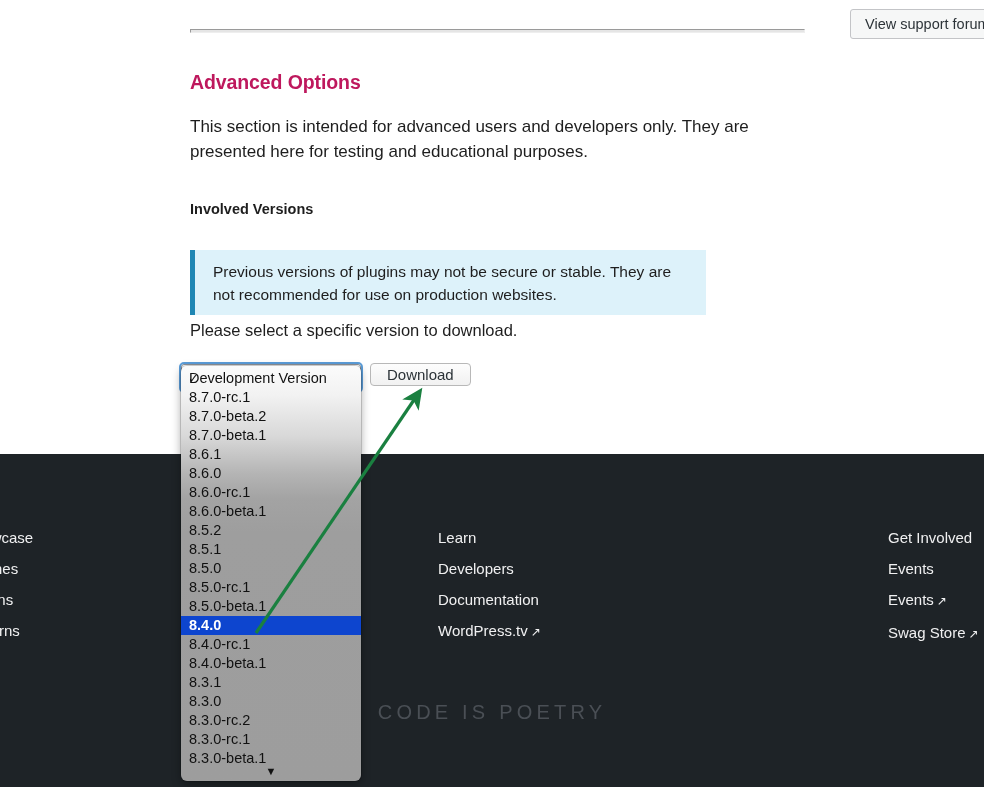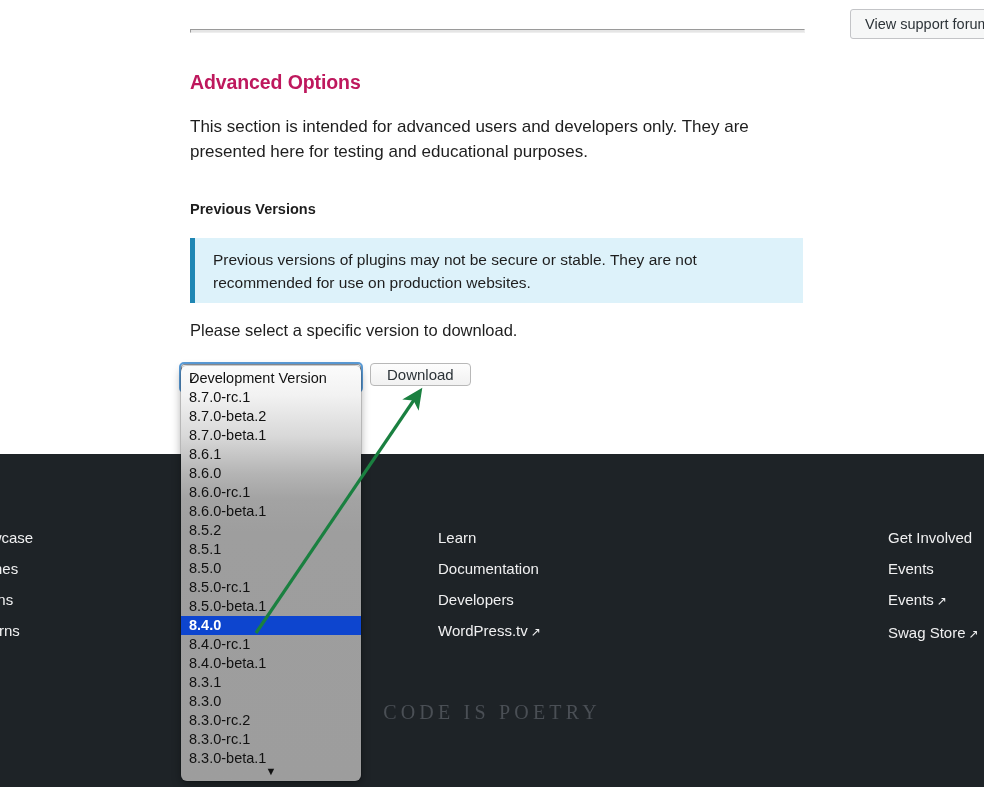--- a/index.html
+++ b/index.html
@@ -75,22 +75,22 @@
     left: 190px;
     top: 201px;
     font-size: 14.5px;
     font-weight: 700;
     color: #1e1e1e;
   }
 
   .notice {
     position: absolute;
     left: 190px;
-    top: 238px;
-    width: 613px;
+    top: 250px;
+    width: 516px;
     height: 65px;
     box-sizing: border-box;
     background: #ddf2fa;
     border-left: 5px solid #1f86b3;
     display: flex;
     align-items: center;
   }
   .notice-text {
     padding: 0 18px;
     font-size: 15.5px;
@@ -232,62 +232,62 @@
     margin-left: 3px;
     display: inline-block;
   }
 
   .code-poetry {
     position: absolute;
     left: 0;
     top: 247px;
     width: 984px;
     text-align: center;
-    font-family: Liberation Serif, serif;
+    font-family: Liberation Sans, sans-serif;
     font-size: 20px;
     letter-spacing: 4.2px;
     color: #4a4f55;
   }
 </style>
 </head>
 <body>
 
 <div class="page">
 
   <hr class="divider">
 
   <div class="support-btn">View support forums</div>
 
   <div class="section-title">Advanced Options</div>
 
   <div class="intro">This section is intended for advanced users and developers only. They are presented here for testing and educational purposes.</div>
 
-  <div class="sub-title">Previous Versions</div>
+  <div class="sub-title">Involved Versions</div>
 
   <div class="notice">
     <div class="notice-text">Previous versions of plugins may not be secure or stable. They are not recommended for use on production websites.</div>
   </div>
 
   <div class="select-lead">Please select a specific version to download.</div>
 
   <div class="select-box"></div>
 
   <div class="download-btn">Download</div>
 
   <div class="footer">
     <div class="footer-col c1">
         <div class="footer-link"><span>Showcase</span></div>
         <div class="footer-link"><span>Themes</span></div>
         <div class="footer-link"><span>Plugins</span></div>
         <div class="footer-link"><span>Patterns</span></div>
       </div>
     <div class="footer-col c2">
         <div class="footer-link"><span>Learn</span></div>
+        <div class="footer-link"><span>Developers</span></div>
         <div class="footer-link"><span>Documentation</span></div>
-        <div class="footer-link"><span>Developers</span></div>
         <div class="footer-link"><span>WordPress.tv</span><span class="ext-arrow">↗</span></div>
       </div>
     <div class="footer-col c3">
         <div class="footer-link"><span>Get Involved</span></div>
         <div class="footer-link"><span>Events</span></div>
         <div class="footer-link"><span>Events</span><span class="ext-arrow">↗</span></div>
         <div class="footer-link"><span>Swag Store</span><span class="ext-arrow">↗</span></div>
       </div>
 
     <div class="code-poetry">CODE IS POETRY</div>

